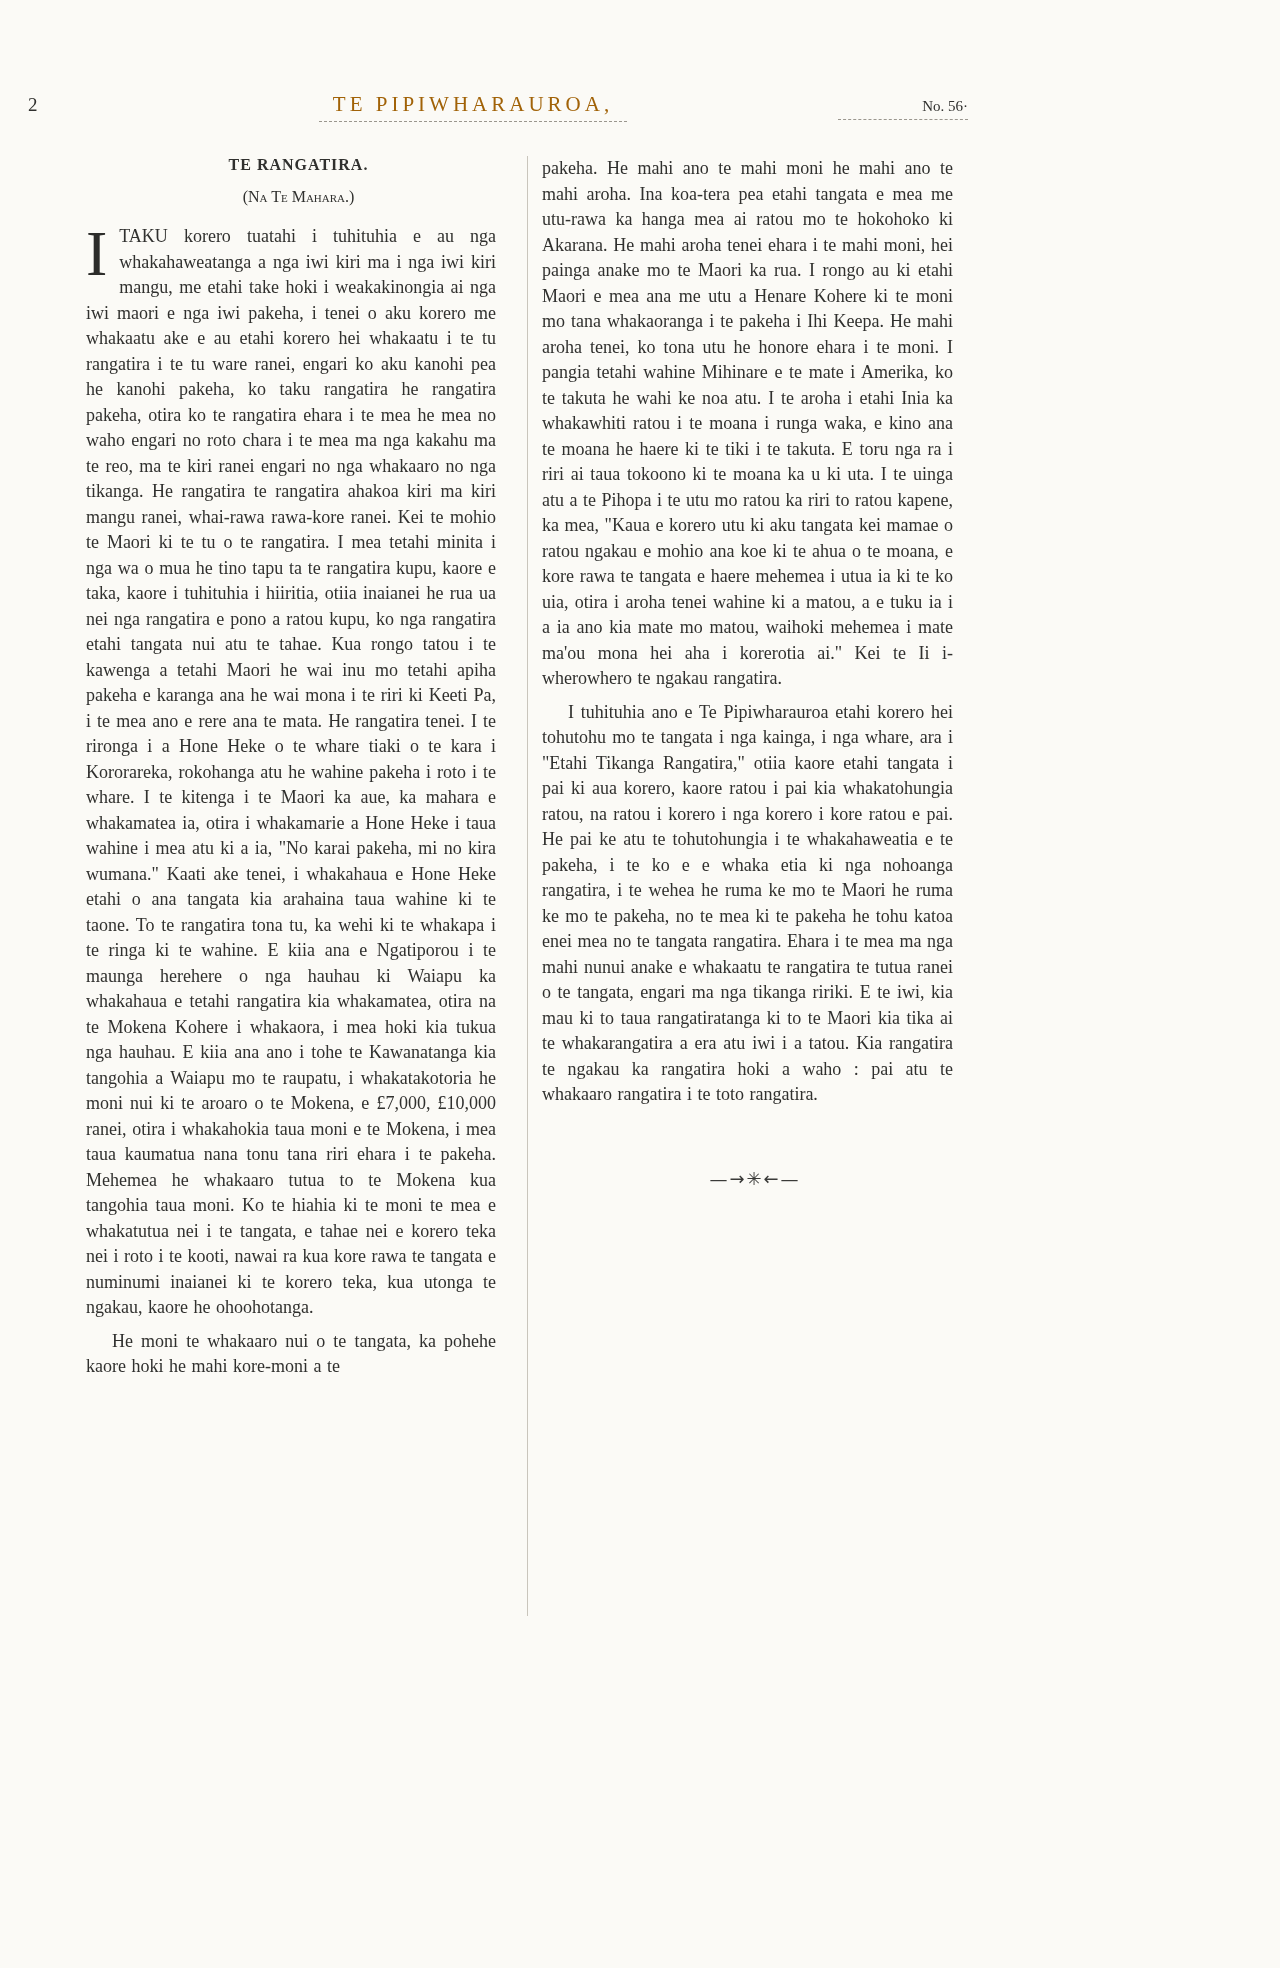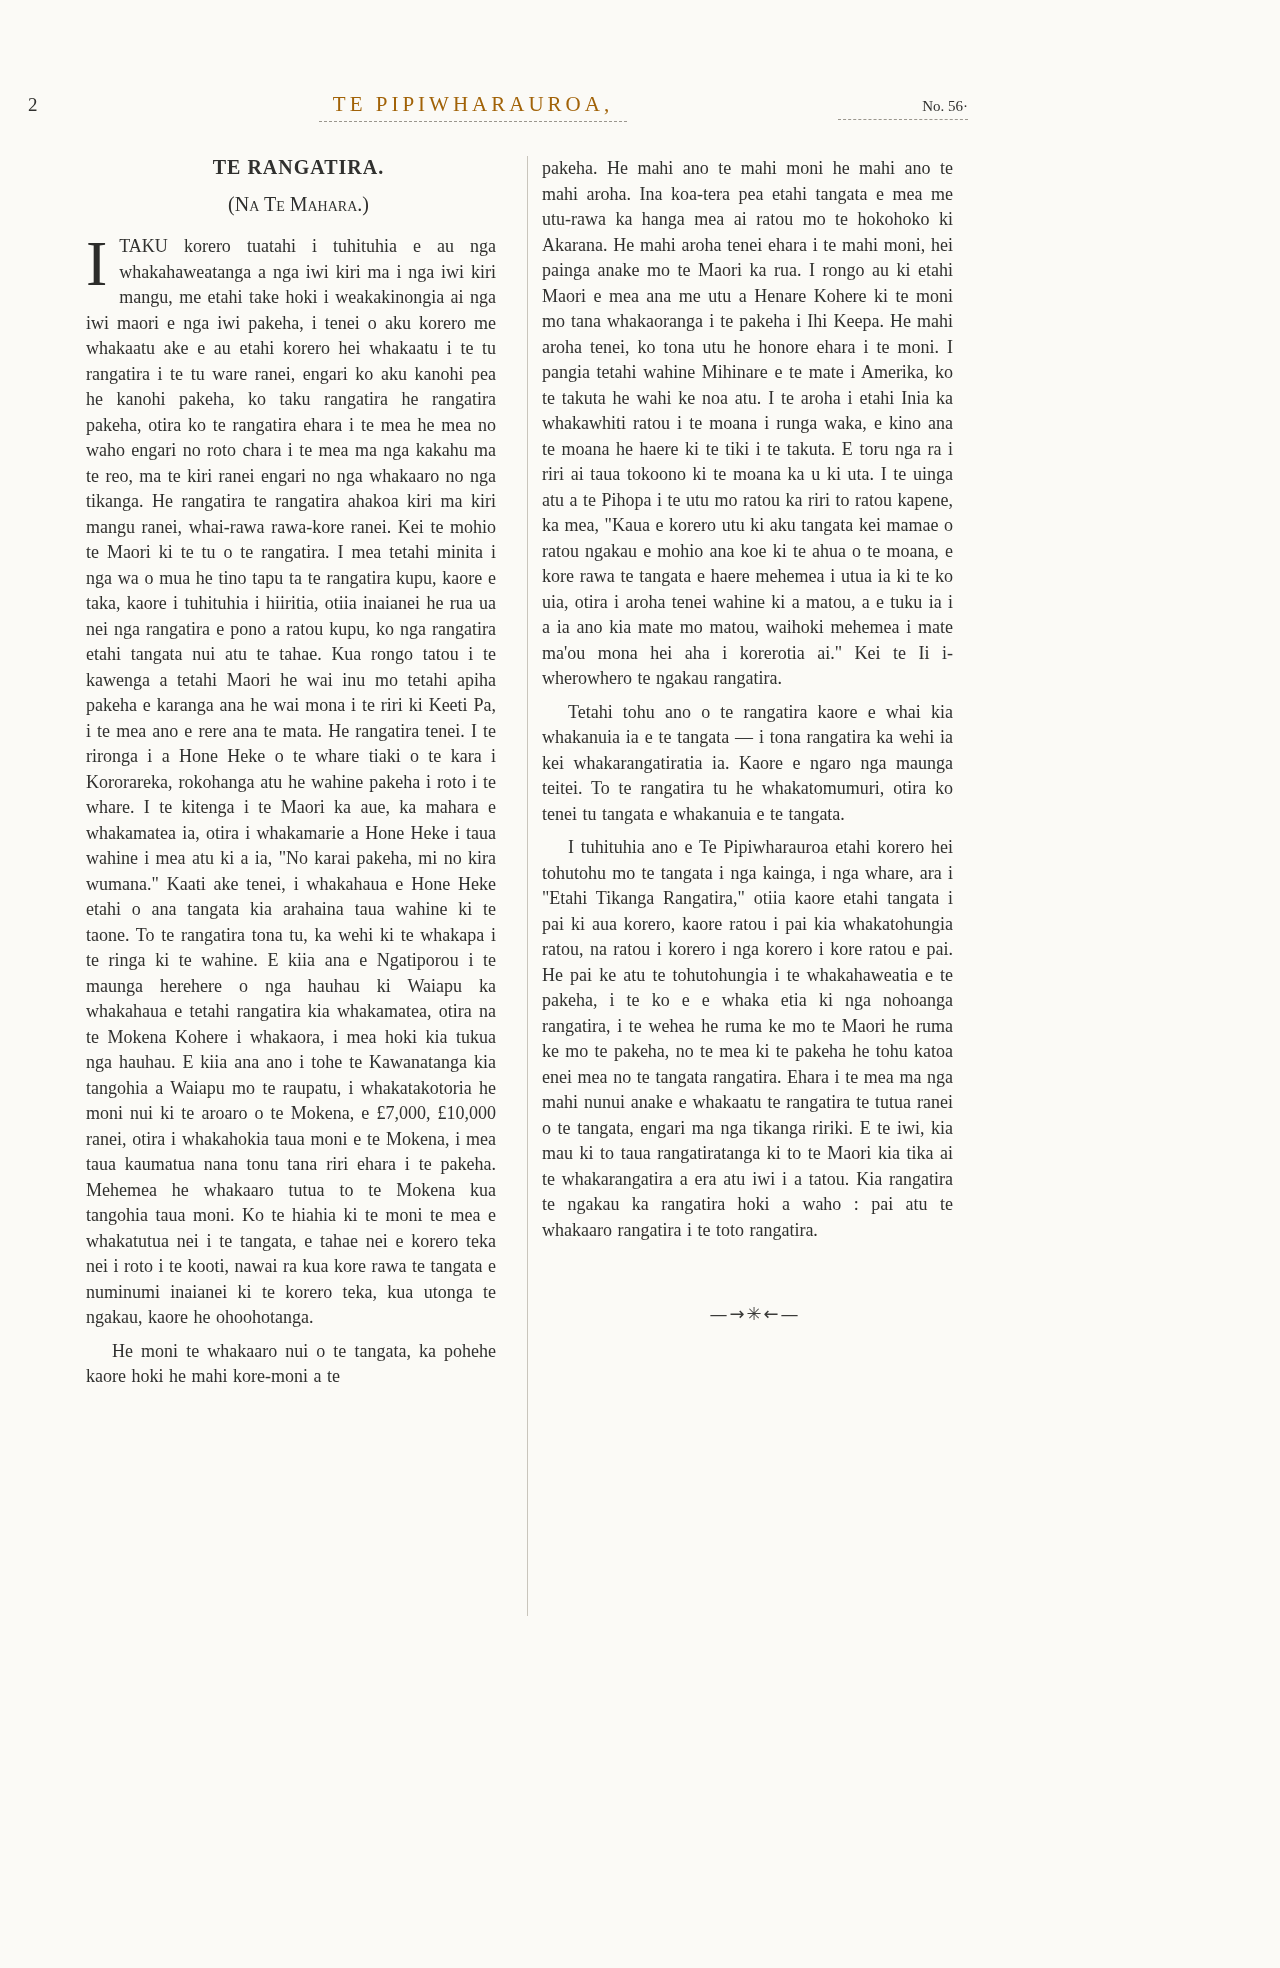--- a/index.html
+++ b/index.html
@@ -57,28 +57,28 @@
     width: 1px;
     background: #c9c5bc;
     margin: 0 14px 0 16px;
     min-height: 1460px;
   }
   .col-right {
     width: 426px;
   }
   .article-title {
     text-align: center;
-    font-size: 20px;
+    font-size: 16px;
     font-weight: bold;
     letter-spacing: 1px;
     margin: 0 0 14px 0;
   }
   .byline {
     text-align: center;
-    font-size: 20px;
+    font-size: 16px;
     font-variant: small-caps;
     margin-bottom: 18px;
   }
   p.body-para {
     font-size: 18px;
     line-height: 25.5px;
     text-align: justify;
     margin: 0 15px 2px 0;
     word-spacing: 1px;
   }
@@ -120,20 +120,19 @@
         <p class="body-para">
           <span class="dropcap">I</span><span>TAKU korero tuatahi i tuhituhia e au nga whakahaweatanga a nga iwi kiri ma i nga iwi kiri mangu, me etahi take hoki i weakakinongia ai nga iwi maori e nga iwi pakeha, i tenei o aku korero me whakaatu ake e au etahi korero hei whakaatu i te tu rangatira i te tu ware ranei, engari ko aku kanohi pea he kanohi pakeha, ko taku rangatira he rangatira pakeha, otira ko te rangatira ehara i te mea he mea no waho engari no roto chara i te mea ma nga kakahu ma te reo, ma te kiri ranei engari no nga whakaaro no nga tikanga. He rangatira te rangatira ahakoa kiri ma kiri mangu ranei, whai-rawa rawa-kore ranei. Kei te mohio te Maori ki te tu o te rangatira. I mea tetahi minita i nga wa o mua he tino tapu ta te rangatira kupu, kaore e taka, kaore i tuhituhia i hiiritia, otiia inaianei he rua ua nei nga rangatira e pono a ratou kupu, ko nga rangatira etahi tangata nui atu te tahae. Kua rongo tatou i te kawenga a tetahi Maori he wai inu mo tetahi apiha pakeha e karanga ana he wai mona i te riri ki Keeti Pa, i te mea ano e rere ana te mata. He rangatira tenei. I te rironga i a Hone Heke o te whare tiaki o te kara i Kororareka, rokohanga atu he wahine pakeha i roto i te whare. I te kitenga i te Maori ka aue, ka mahara e whakamatea ia, otira i whakamarie a Hone Heke i taua wahine i mea atu ki a ia, "No karai pakeha, mi no kira wumana." Kaati ake tenei, i whakahaua e Hone Heke etahi o ana tangata kia arahaina taua wahine ki te taone. To te rangatira tona tu, ka wehi ki te whakapa i te ringa ki te wahine. E kiia ana e Ngatiporou i te maunga herehere o nga hauhau ki Waiapu ka whakahaua e tetahi rangatira kia whakamatea, otira na te Mokena Kohere i whakaora, i mea hoki kia tukua nga hauhau. E kiia ana ano i tohe te Kawanatanga kia tangohia a Waiapu mo te raupatu, i whakatakotoria he moni nui ki te aroaro o te Mokena, e £7,000, £10,000 ranei, otira i whakahokia taua moni e te Mokena, i mea taua kaumatua nana tonu tana riri ehara i te pakeha. Mehemea he whakaaro tutua to te Mokena kua tangohia taua moni. Ko te hiahia ki te moni te mea e whakatutua nei i te tangata, e tahae nei e korero teka nei i roto i te kooti, nawai ra kua kore rawa te tangata e numinumi inaianei ki te korero teka, kua utonga te ngakau, kaore he ohoohotanga.</span>
         </p>
         <p class="body-para indent">He moni te whakaaro nui o te tangata, ka pohehe kaore hoki he mahi kore-moni a te</p>
       </div>
 
       <div class="col-divider"></div>
 
       <div class="col-right">
         <p class="body-para">pakeha. He mahi ano te mahi moni he mahi ano te mahi aroha. Ina koa-tera pea etahi tangata e mea me utu-rawa ka hanga mea ai ratou mo te hokohoko ki Akarana. He mahi aroha tenei ehara i te mahi moni, hei painga anake mo te Maori ka rua. I rongo au ki etahi Maori e mea ana me utu a Henare Kohere ki te moni mo tana whakaoranga i te pakeha i Ihi Keepa. He mahi aroha tenei, ko tona utu he honore ehara i te moni. I pangia tetahi wahine Mihinare e te mate i Amerika, ko te takuta he wahi ke noa atu. I te aroha i etahi Inia ka whakawhiti ratou i te moana i runga waka, e kino ana te moana he haere ki te tiki i te takuta. E toru nga ra i riri ai taua tokoono ki te moana ka u ki uta. I te uinga atu a te Pihopa i te utu mo ratou ka riri to ratou kapene, ka mea, "Kaua e korero utu ki aku tangata kei mamae o ratou ngakau e mohio ana koe ki te ahua o te moana, e kore rawa te tangata e haere mehemea i utua ia ki te ko uia, otira i aroha tenei wahine ki a matou, a e tuku ia i a ia ano kia mate mo matou, waihoki mehemea i mate ma'ou mona hei aha i korerotia ai." Kei te Ii i-wherowhero te ngakau rangatira.</p>
-        <p class="body-para indent">Tetahi tohu ano o te rangatira kaore e whai kia whakanuia ia e te tangata — i tona rangatira ka wehi ia kei whakarangatiratia ia. Kaore e ngaro nga maunga teitei. To te rangatira tu he whakatomumuri, otira ko tenei tu tangata e whakanuia e te tangata.</p>
         <p class="body-para indent">I tuhituhia ano e Te Pipiwharauroa etahi korero hei tohutohu mo te tangata i nga kainga, i nga whare, ara i "Etahi Tikanga Rangatira," otiia kaore etahi tangata i pai ki aua korero, kaore ratou i pai kia whakatohungia ratou, na ratou i korero i nga korero i kore ratou e pai. He pai ke atu te tohutohungia i te whakahaweatia e te pakeha, i te ko e e whaka etia ki nga nohoanga rangatira, i te wehea he ruma ke mo te Maori he ruma ke mo te pakeha, no te mea ki te pakeha he tohu katoa enei mea no te tangata rangatira. Ehara i te mea ma nga mahi nunui anake e whakaatu te rangatira te tutua ranei o te tangata, engari ma nga tikanga ririki. E te iwi, kia mau ki to taua rangatiratanga ki to te Maori kia tika ai te whakarangatira a era atu iwi i a tatou. Kia rangatira te ngakau ka rangatira hoki a waho : pai atu te whakaaro rangatira i te toto rangatira.</p>
         <div class="ornament">—→✳←—</div>
       </div>
 
     </div>
   </div>
 </div>
 
 </body></html>

